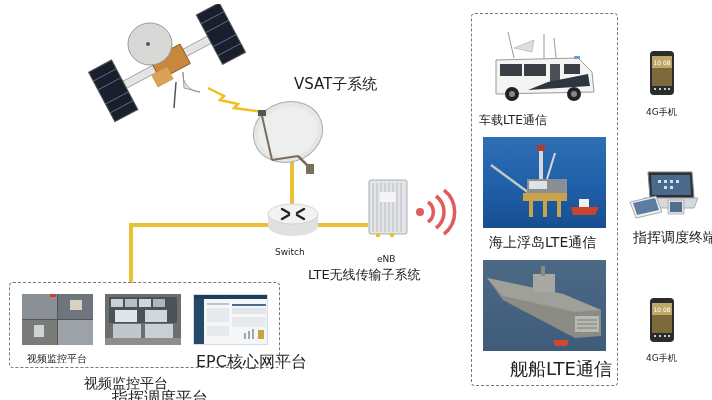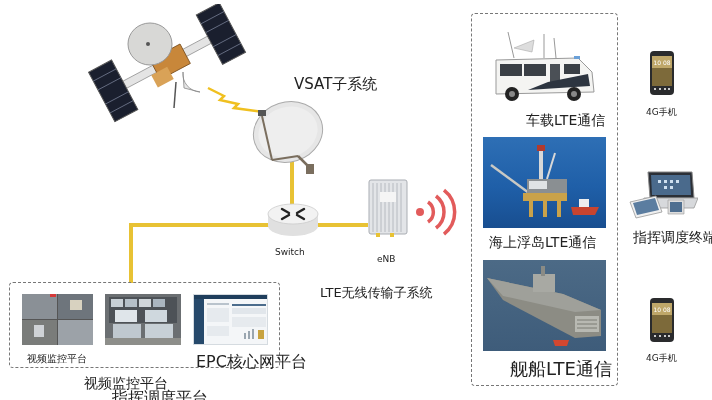--- a/index.html
+++ b/index.html
@@ -103,21 +103,21 @@
 </div>
 <div class="abs" style="left:412px; top:188px; width:50px; height:50px;">
   <svg width="50" height="50" viewBox="0 0 50 50">
     <circle cx="8" cy="24" r="4" fill="#e25b5b"></circle>
     <path d="M16 14 A12 12 0 0 1 16 34" fill="none" stroke="#e25b5b" stroke-width="3.5"></path>
     <path d="M24 8 A20 20 0 0 1 24 40" fill="none" stroke="#e25b5b" stroke-width="3.5"></path>
     <path d="M32 2 A28 28 0 0 1 32 46" fill="none" stroke="#e25b5b" stroke-width="3.5"></path>
   </svg>
 </div>
 <div class="label" style="left:377px; top:254px; font-size:9px;">eNB</div>
-<div class="label" style="left:308px; top:284px; font-size:13px;margin-left:12px;">LTE无线传输子系统</div>
+<div class="label" style="left:308px; top:266px; font-size:13px;">LTE无线传输子系统</div>
 
 <div class="dash-box" style="left:9px; top:282px; width:271px; height:86px;"></div>
 
 <div class="photo" style="left:22px; top:294px; width:71px; height:51px; background:#555;">
   <div class="abs" style="left:0; top:0; width:35px; height:25px; background:#8a9096;"></div>
   <div class="abs" style="left:36px; top:0; width:35px; height:25px; background:#6e757c;"></div>
   <div class="abs" style="left:0; top:26px; width:35px; height:25px; background:#7a7c7a;"></div>
   <div class="abs" style="left:36px; top:26px; width:35px; height:25px; background:#9ca2a8;"></div>
   <div class="abs" style="left:48px; top:6px; width:12px; height:10px; background:#d8d2c0;"></div>
   <div class="abs" style="left:12px; top:31px; width:10px; height:12px; background:#cfd2d6;"></div>
@@ -171,21 +171,21 @@
     <rect x="62" y="36" width="10" height="22" fill="#4b5056"></rect>
     <rect x="76" y="36" width="16" height="10" fill="#3a3f45"></rect>
     <path d="M60 54 L100 46 L102 58 L40 62 Z" fill="#2d3540"></path>
     <circle cx="24" cy="66" r="7" fill="#222"></circle>
     <circle cx="86" cy="66" r="7" fill="#222"></circle>
     <circle cx="24" cy="66" r="3" fill="#888"></circle>
     <circle cx="86" cy="66" r="3" fill="#888"></circle>
     <rect x="86" y="28" width="6" height="3" fill="#6aa0d8"></rect>
   </svg>
 </div>
-<div class="label" style="left:526px; top:112px; font-size:14px;text-align:center;">车载LTE通信</div>
+<div class="label" style="left:479px; top:112px; font-size:12px;text-align:center;">车载LTE通信</div>
 
 <div class="photo" style="left:483px; top:137px; width:123px; height:91px; background:linear-gradient(180deg,#2e6fb5 0%,#1f5fa8 55%,#184e90 100%);">
   <svg width="123" height="91" viewBox="0 0 123 91" class="abs" style="left:0;top:0;">
     <line x1="8" y1="28" x2="46" y2="56" stroke="#c9c9c4" stroke-width="2.5"></line>
     <rect x="56" y="8" width="4" height="34" fill="#d8d8d8"></rect>
     <rect x="54" y="8" width="8" height="6" fill="#b03a2e"></rect>
     <line x1="64" y1="42" x2="72" y2="16" stroke="#d8d8d8" stroke-width="2"></line>
     <rect x="44" y="42" width="40" height="14" fill="#8a8f92"></rect>
     <rect x="46" y="44" width="18" height="8" fill="#dfe3e5"></rect>
     <rect x="40" y="56" width="44" height="8" fill="#c9a24a"></rect>

